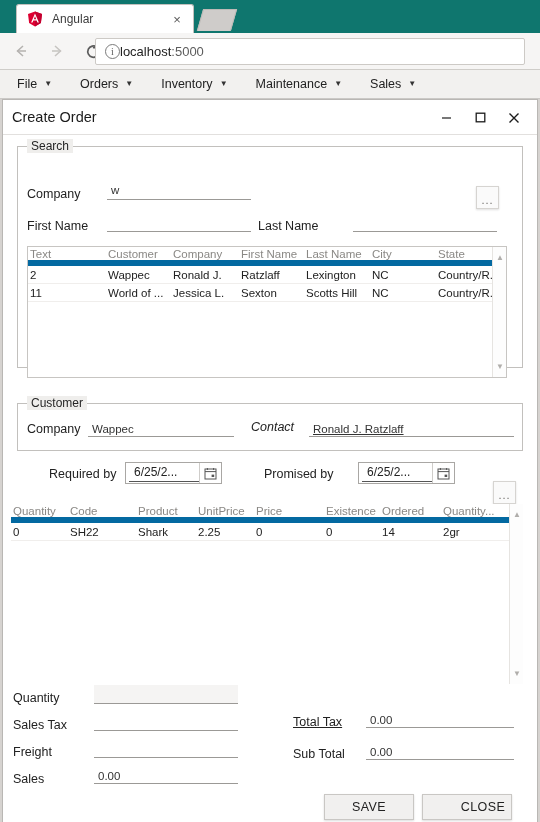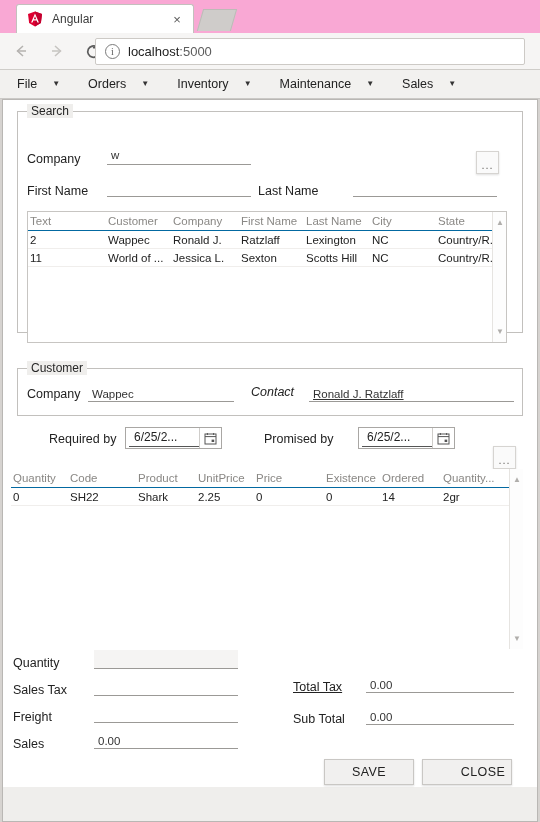--- a/index.html
+++ b/index.html
@@ -8,21 +8,21 @@
     width: 540px; height: 822px;
     background: #ffffff;
     font-family: "Liberation Sans", sans-serif;
     overflow: hidden;
   }
   #app { position: relative; width: 540px; height: 822px; background:#d6d3d0; }
 
   
   .browser-tabstrip {
     position: absolute; left:0; top:0; width:540px; height:33px;
-    background: #f9a8d4;
+    background: #0f766e;
   }
   .tab {
     position:absolute; left:16px; top:4px; width:178px; height:29px;
     background:#fff;
     border-top-left-radius:3px; border-top-right-radius:3px;
     border:1px solid #c3c0bd; border-bottom:none;
     display:flex; align-items:center;
   }
   .tab-fav {
     width:16px; height:16px; margin-left:10px; flex:0 0 auto;
@@ -61,31 +61,31 @@
     position:absolute; left:95px; top:5px; width:430px; height:27px;
     background:#fff; border:1px solid #cdcac6; border-radius:2px;
     display:flex; align-items:center; padding-left:9px;
   }
   .omni-info {
     width:15px;height:15px;border:1.3px solid #7b7b7b;border-radius:50%;
     display:flex;align-items:center;justify-content:center;
     font-size:10px; color:#5c5c5c; font-family:"Liberation Serif",serif;
     flex:0 0 auto;
   }
-  .omni-url { margin-left:8px; font-size:13px; color:#222; }
+  .omni-url { font-size:13px; color:#222; }
   .omni-url .dim { color:#5c5c5c; }
 
   
   .menubar {
     position:absolute; left:0; top:70px; width:540px; height:29px;
     background:#f2f1ef; border-bottom:1px solid #cbc9c6;
     display:flex; align-items:center;
   }
   .menu-item {
-    height:29px; display:flex; align-items:center; gap:15px;
+    height:29px; display:flex; align-items:center; gap:7px;
     padding:0 14px; font-size:12.5px; color:#222;
   }
   .menu-item:first-child { padding-left:17px; }
   .caret { font-size:8px; color:#333; line-height:1; }
 
   
   .dialog {
     position:absolute; left:2px; top:99px; width:536px; height:723px;
     background:#efeeec;
     border:1px solid #b9b7b4;
@@ -158,21 +158,21 @@
     border-left:1px solid #cfcdca;
   }
 
   
   .grid {
     position:absolute; background:#fff; border:1px solid #c7c5c2;
     overflow:hidden;
   }
   .grid-head {
     display:flex; height:19px; align-items:center;
-    background:#fff; border-bottom:1px solid #0369a1;
+    background:#fff; border-bottom:6px solid #0369a1;
     font-size:11.5px; color:#8a8885;
   }
   .grid-row {
     display:flex; height:18px; align-items:center;
     font-size:11.5px; color:#222;
     border-bottom:1px solid #f0eeec;
   }
   .cell { overflow:hidden; white-space:nowrap; padding-left:2px; flex:0 0 auto; }
 
   .vscroll {
@@ -259,20 +259,40 @@
       <span class="caret">▼</span>
     </div>
     <div class="menu-item">
       <span>Sales</span>
       <span class="caret">▼</span>
     </div>
   </div>
 
   <div class="dialog">
 
+    <div class="dlg-title">
+      <span class="dlg-title-text">Create Order</span>
+      <div class="dlg-ctrls">
+        <div class="dlg-btn">
+          <svg width="13" height="13" viewBox="0 0 13 13">
+              <path d="M2 7 H11" stroke="#1b1b1b" stroke-width="1.2"></path>
+            </svg>
+        </div>
+        <div class="dlg-btn">
+          <svg width="13" height="13" viewBox="0 0 13 13">
+              <rect x="2.2" y="2.2" width="8.6" height="8.6" stroke="#1b1b1b" stroke-width="1.3" fill="none"></rect>
+            </svg>
+        </div>
+        <div class="dlg-btn">
+          <svg width="14" height="14" viewBox="0 0 14 14">
+              <path d="M2.5 2.5 L11.5 11.5 M11.5 2.5 L2.5 11.5" stroke="#1b1b1b" stroke-width="1.4"></path>
+            </svg>
+        </div>
+      </div>
+    </div>
 
     <div class="dlg-body">
 
       <div class="group" style="left:14px; top:11px; width:506px; height:222px;">
         <span class="group-legend">Search</span>
       </div>
 
       <span class="lbl" style="left:24px; top:52px;">Company</span>
       <input class="u-input" style="left: 104px; top: 46px; width: 144px; height: 19px;" value="w">
 

